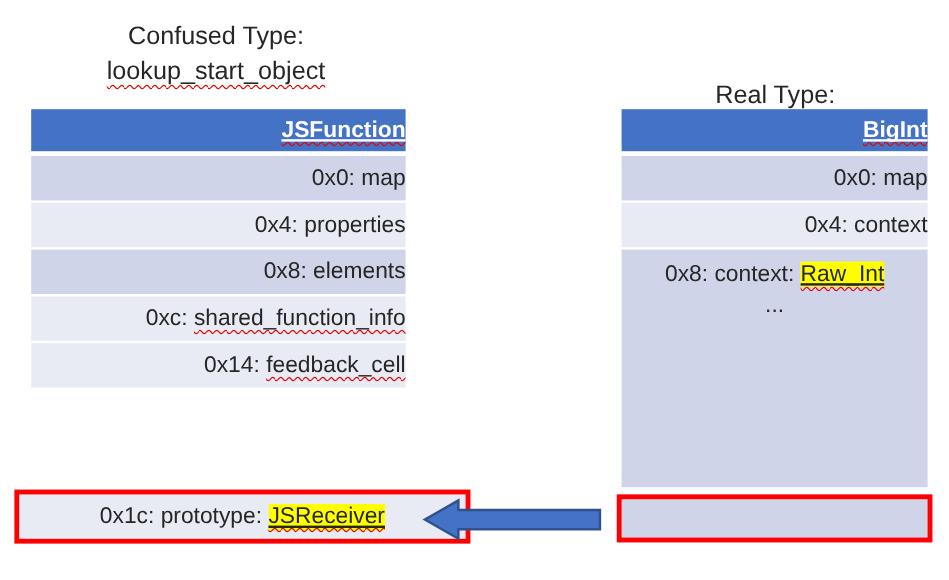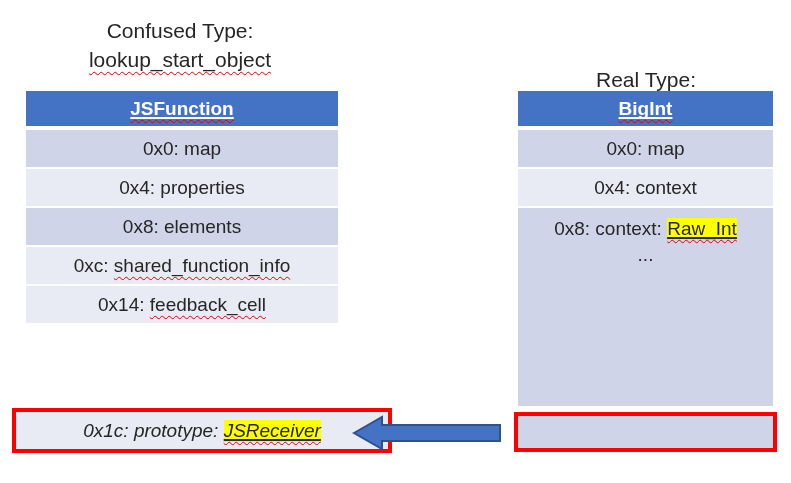--- a/index.html
+++ b/index.html
@@ -10,38 +10,38 @@
   .title{position:absolute;text-align:center;font-size:21px;line-height:29px;color:#262626;}
   .title-left{left:4px;top:16px;width:352px;}
   .title-right{left:518px;top:20px;width:256px;margin-top:45px;}
 
   .vtable{position:absolute;display:flex;flex-direction:column;gap:2px;}
   .vtable-left{left:26px;top:91px;width:312px;}
   .vtable-right{left:518px;top:91px;width:255px;}
   .thead{
     height:35px;margin-bottom:2px;background:var(--header-blue,#4472C4);
     color:#fff;font-weight:bold;font-size:19px;
-    display:flex;align-items:center;justify-content:center;
+    display:flex;align-items:center;justify-content:flex-end;
   }
   .row{
-    height:37px;display:flex;align-items:center;justify-content:center;
+    height:37px;display:flex;align-items:center;justify-content:flex-end;
     font-size:19px;white-space:pre;
   }
   .row.dark{background:var(--band-dark,#CFD4E9);}
   .row.light{background:var(--band-light,#E9EBF4);}
   .row.tall{
     height:198px;flex-direction:column;justify-content:flex-start;
     padding-top:8px;box-sizing:border-box;line-height:26px;
   }
 
   .red-row{
     position:absolute;box-sizing:border-box;border:4px solid var(--annotation-red,#FF0000);
     display:flex;align-items:center;justify-content:center;font-size:19px;white-space:pre;
   }
-  .red-row-left{left:12px;top:408px;width:380px;height:45px;background:var(--band-light,#E9EBF4);font-style:italic;}
+  .red-row-left{left:12px;top:408px;width:380px;height:45px;background:var(--band-light,#E9EBF4);}
   .red-row-right{left:514px;top:412px;width:263px;height:40px;background:var(--band-dark,#CFD4E9);}
 
   
   .sq{
     text-decoration-line:underline;text-decoration-style:wavy;
     text-decoration-color:#e60000;text-decoration-thickness:1px;
     text-underline-offset:4px;text-decoration-skip-ink:none;
   }
   
   .ul{

